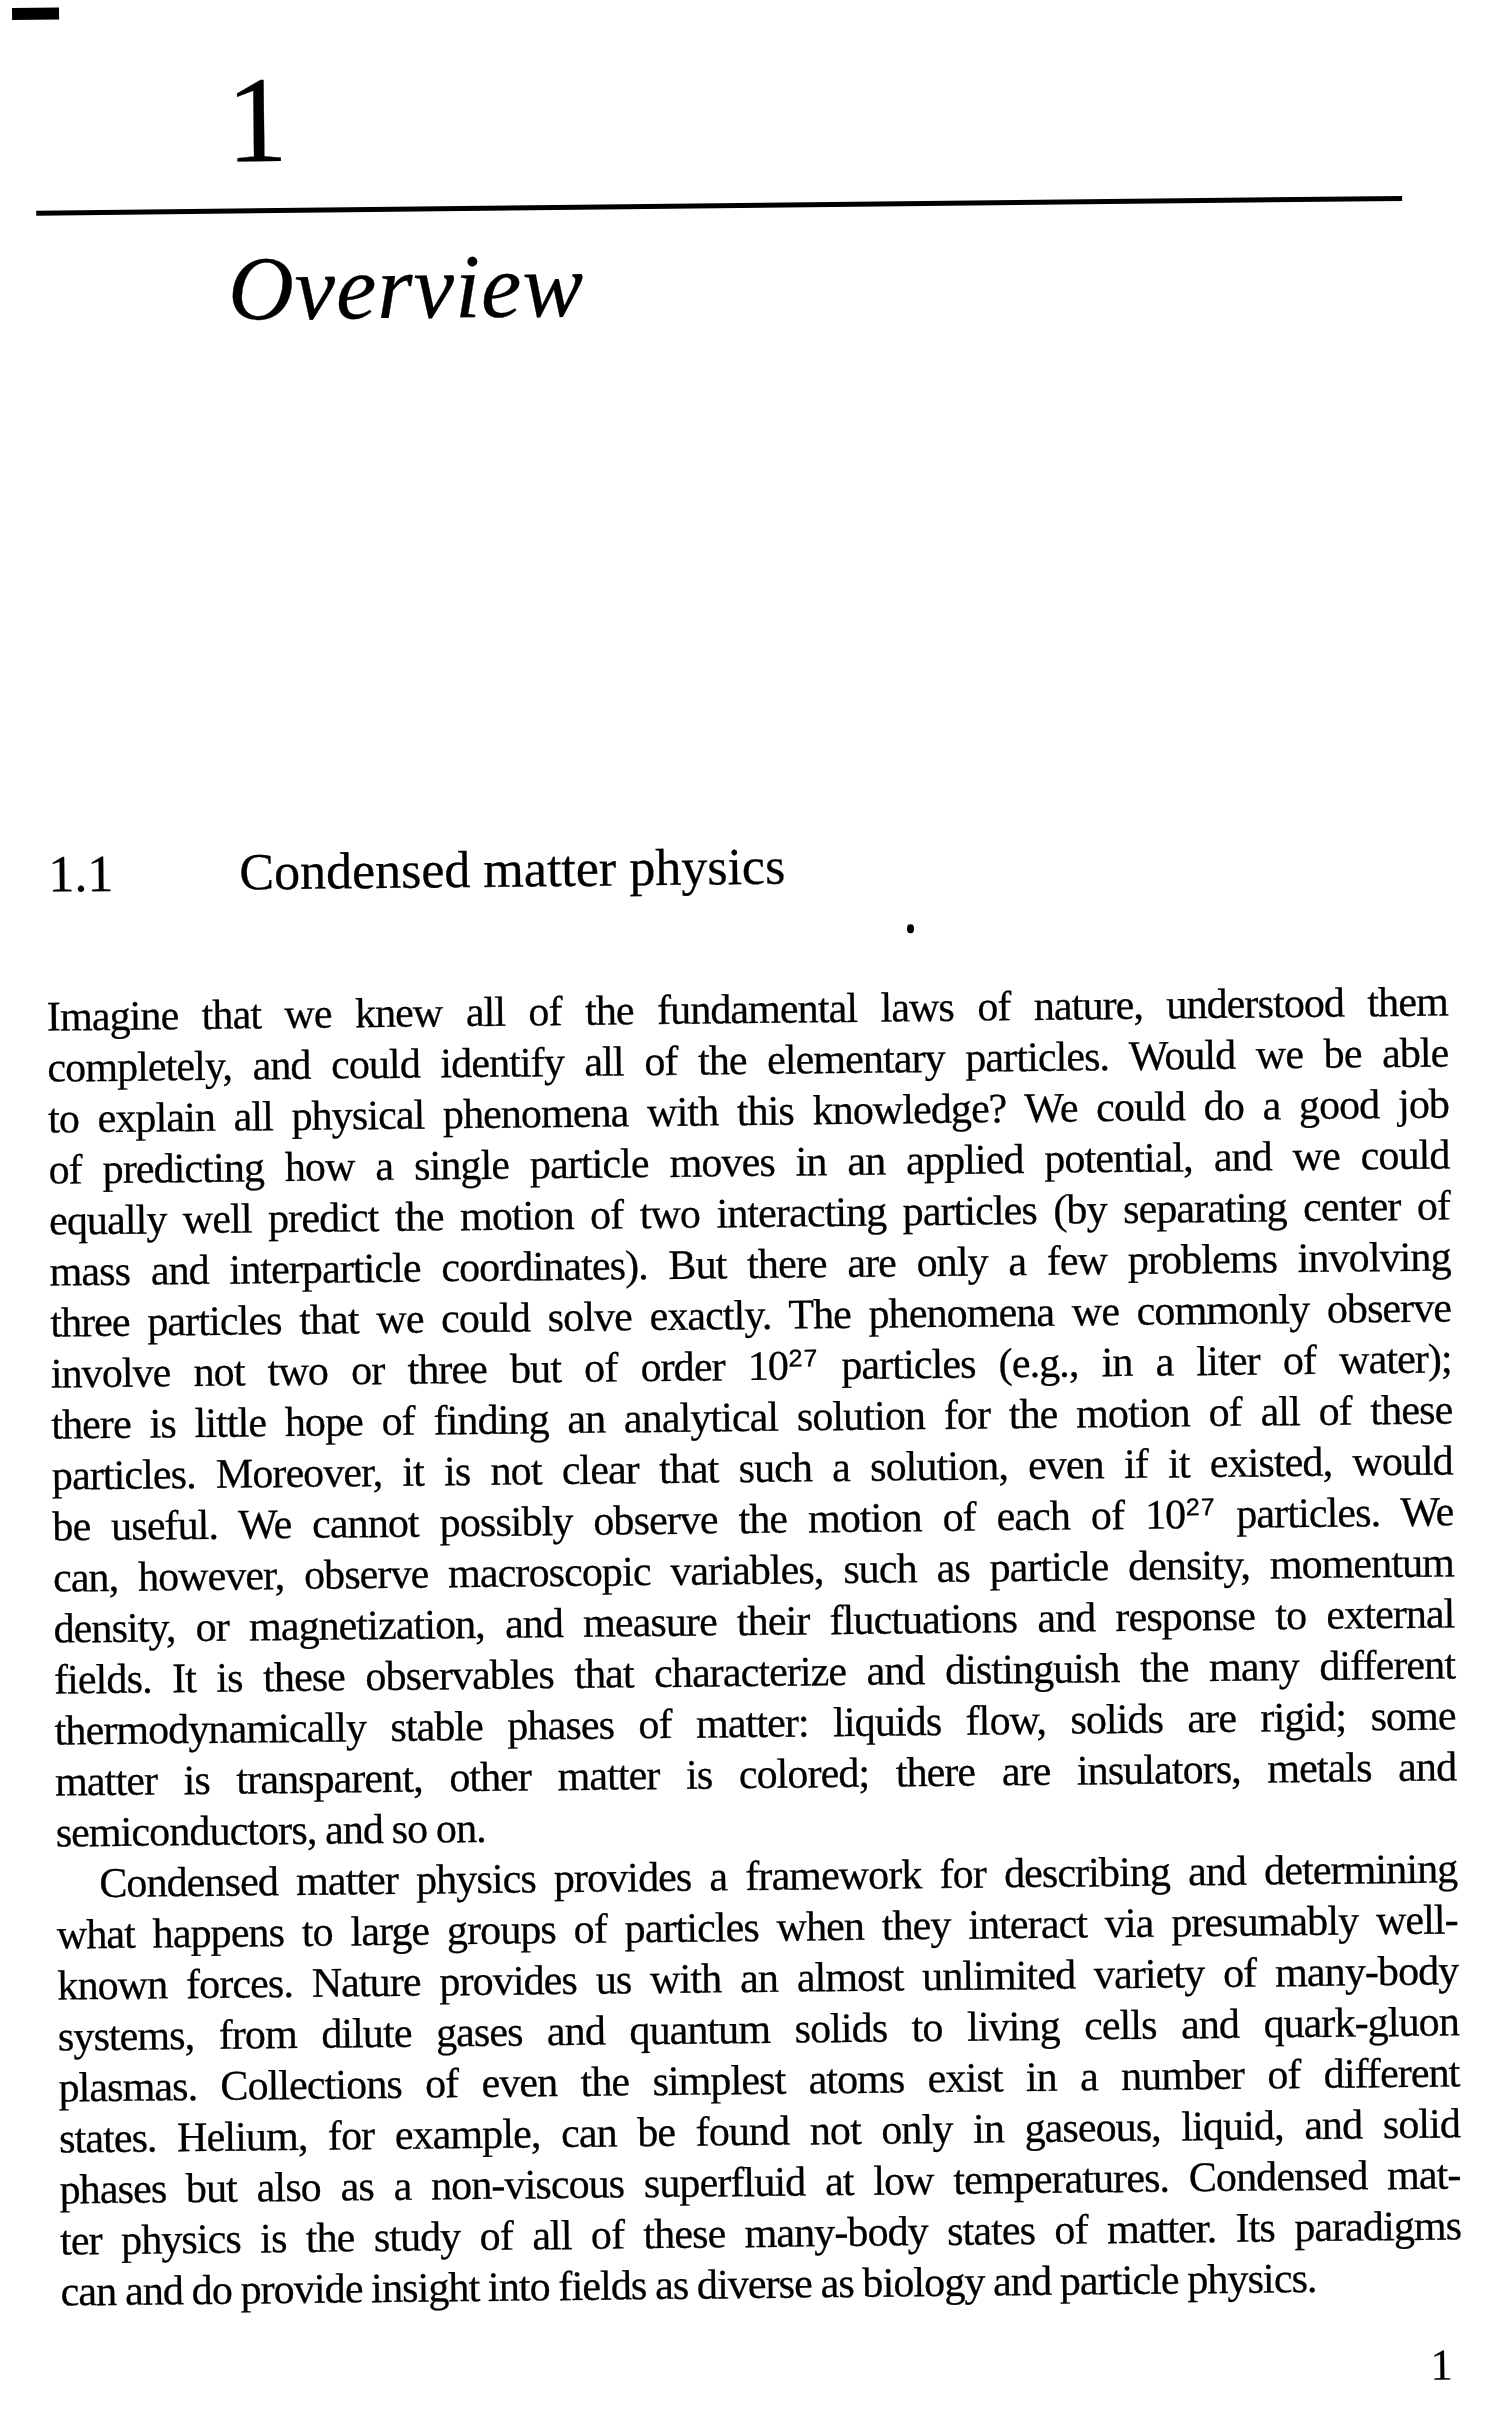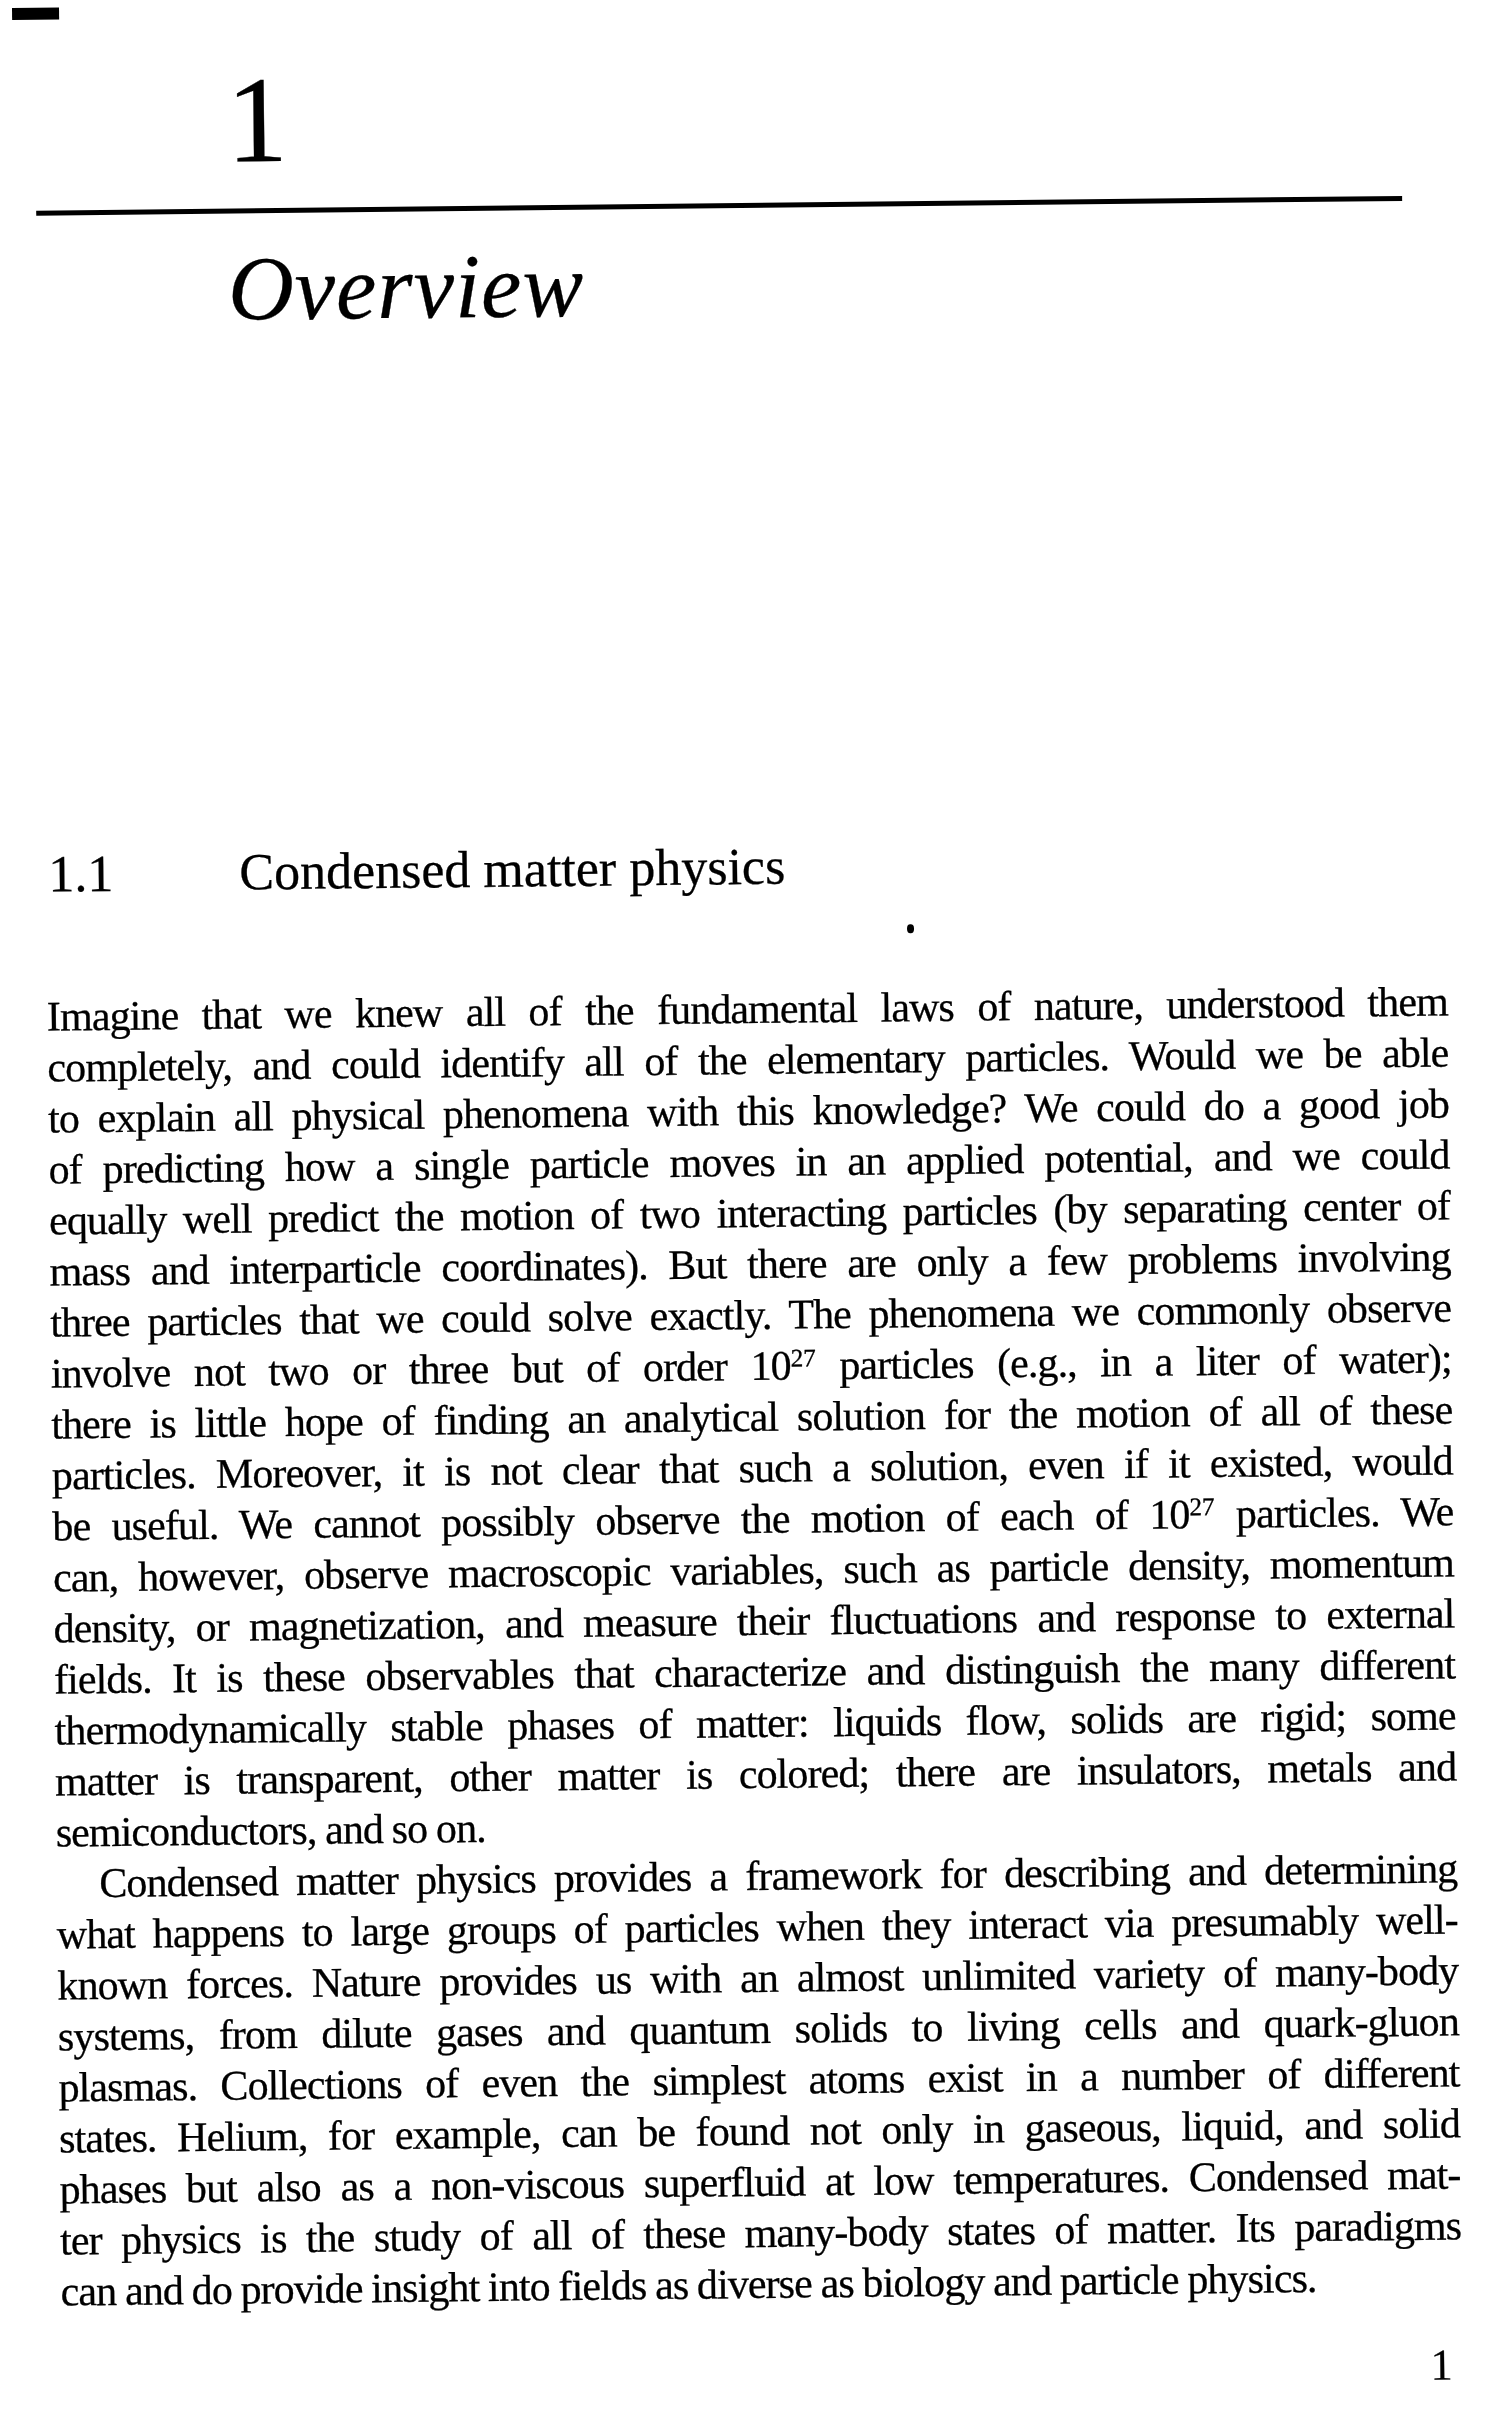--- a/index.html
+++ b/index.html
@@ -90,20 +90,21 @@
   .para.indent .line:first-child {
     text-indent: 43px;
   }
   sup {
     font-size: 60%;
     line-height: 0;
     vertical-align: baseline;
     position: relative;
     top: -0.5em;
     letter-spacing: 0;
+    font-family: Liberation Mono, monospace;
   }
   .page-number {
     position: absolute;
     top: 2351px; left: 1317px;
     width: 123px;
     font-size: 44px;
     line-height: 1;
     text-align: right;
   }
 </style>

